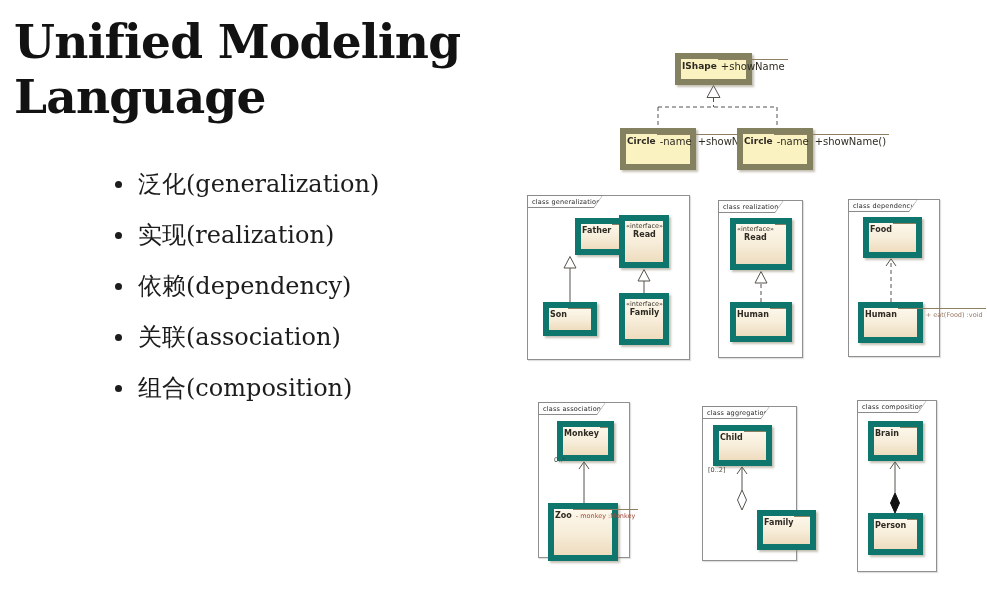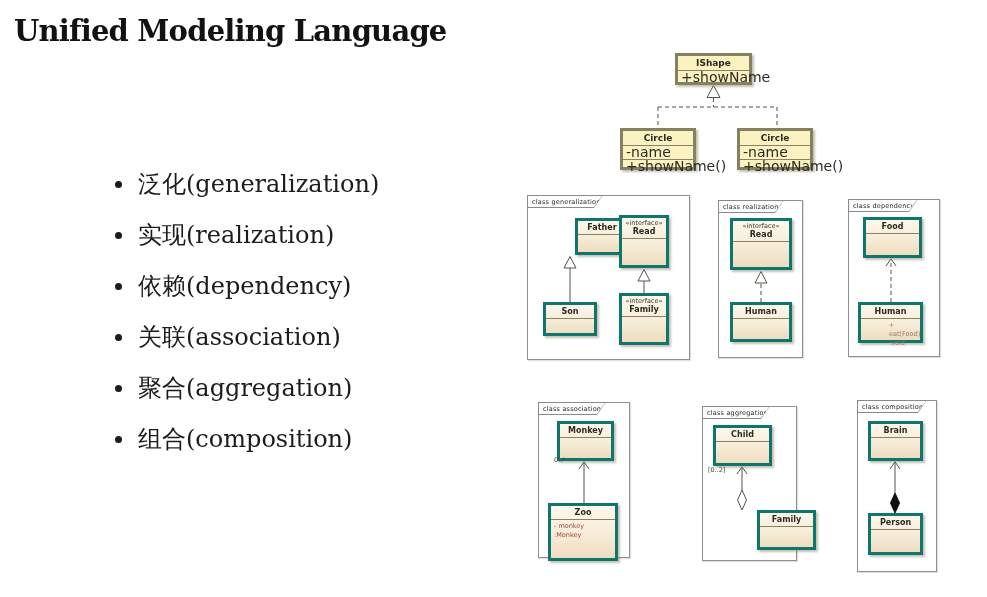--- a/index.html
+++ b/index.html
@@ -3,36 +3,36 @@
 <meta charset="utf-8">
 <style>
   html,body{margin:0;padding:0;}
   body{width:987px;height:597px;background:#ffffff;overflow:hidden;
        font-family:"DejaVu Sans",sans-serif;position:relative;}
   #canvas{position:absolute;left:0;top:0;width:987px;height:597px;}
 
   
   .slide-title{position:absolute;left:14px;top:14px;width:520px;
     font-family:"DejaVu Serif","Liberation Serif",serif;font-weight:800;
-    font-size:29px;letter-spacing:-0.8px;color:#121212;}
+    font-size:47px;letter-spacing:-0.8px;color:#121212;}
   .bullet-list{position:absolute;left:104px;top:158px;width:400px;list-style:none;margin:11px;padding:0;}
   .bullet-list li{display:flex;align-items:center;height:30px;margin-bottom:21px;
     font-family:"DejaVu Serif","Liberation Serif",serif;font-size:24px;color:#1c1c1c;}
   .dot{width:7px;height:7px;border-radius:50%;background:#1c1c1c;margin-right:16px;flex:0 0 auto;}
 
   
-  .ubox{position:absolute;z-index:2;display:flex;flex-direction:column;box-sizing:border-box;
-    border:3px solid #0f766e;background:linear-gradient(180deg,#fdf8ec 0%,#f6ecd8 55%,#eedcbe 100%);
+  .ubox{position:absolute;z-index:2;display:flex;flex-direction:row;box-sizing:border-box;
+    border:6px solid #0f766e;background:linear-gradient(180deg,#fdf8ec 0%,#f6ecd8 55%,#eedcbe 100%);
     box-shadow:2px 2px 2px rgba(140,130,105,0.5);font-size:8px;color:#2e2a22;}
   .ubox.top{background:#fbf2c2;border-color:#83815f;}
   .uhdr{flex:0 0 auto;text-align:center;font-weight:bold;font-size:8px;padding:2px 1px;line-height:9px;}
   .ubox.top .uhdr{font-size:9px;line-height:10px;}
   .uhdr .st{font-weight:normal;font-size:6.5px;line-height:7px;color:#3a362c;}
   .urow{flex:0 0 auto;border-top:1px solid #8d7f5f;text-align:left;padding:2px 3px;line-height:9px;}
-  .ubox.top .urow{font-size:14px;}
+  .ubox.top .urow{font-size:10px;}
   .ubody{flex:1 1 auto;border-top:1px solid #8d7f5f;}
   .urow.red{color:#a04a38;font-size:6.5px;}
   .urow.gray{color:#9b7a68;font-size:6.5px;padding-left:28px;}
 
   
   .frame{position:absolute;z-index:0;box-sizing:border-box;border:1px solid #909090;
     background:#fff;box-shadow:1px 1px 1px rgba(0,0,0,0.12);}
   .tab{position:absolute;z-index:3;height:13px;background:#8a8a8a;
     clip-path:polygon(0 0,100% 0,calc(100% - 9px) 100%,0 100%);}
   .tab-in{position:absolute;left:1px;top:1px;right:1px;bottom:1px;background:#fdfdfd;
@@ -62,24 +62,20 @@
     <li>
         <span class="dot"></span>
         <span>依赖(dependency)</span>
       </li>
     <li>
         <span class="dot"></span>
         <span>关联(association)</span>
       </li>
     <li>
         <span class="dot"></span>
-        <span>聚合(aggregation)</span>
-      </li>
-    <li>
-        <span class="dot"></span>
         <span>组合(composition)</span>
       </li>
   </ul>
 
   <svg class="links" width="987" height="597" viewBox="0 0 987 597">
     <g stroke="#55534a" stroke-width="1" fill="none">
 
       <polygon points="707,97.5 720,97.5 713.5,85.5" fill="#ffffff"></polygon>
       <path d="M713.5,98 V107 M658,107 H777 M658,107 V127 M777,107 V127" stroke-dasharray="4,3"></path>
 

